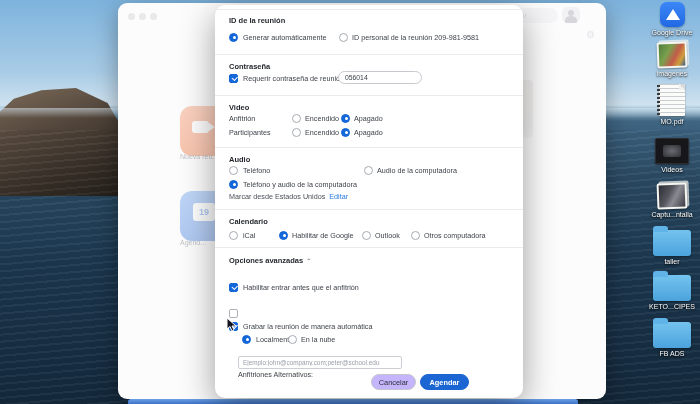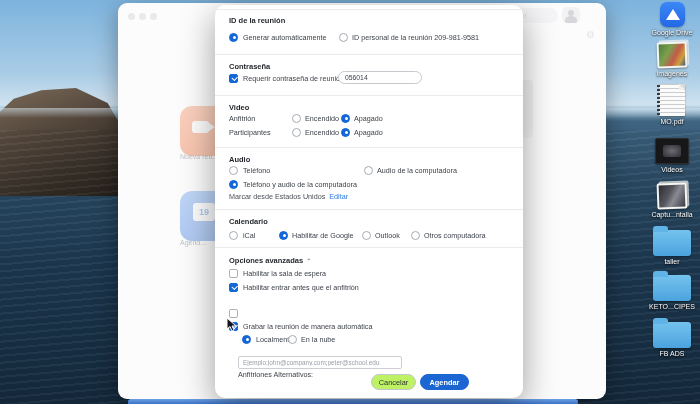--- a/index.html
+++ b/index.html
@@ -66,21 +66,21 @@
   .cb.sel::after { content:""; position:absolute; left:2px; top:1px; width:4px; height:2.5px; border-left:1.2px solid #fff; border-bottom:1.2px solid #fff; transform:rotate(-48deg); }
   .lab { white-space:nowrap; }
   .pwinput { position:absolute; left:123px; top:66px; width:84px; height:13px; border:1px solid #c6c9ce; border-radius:7px; font-size:6.8px; color:#3a3f47; padding:0 6px; font-family:"Liberation Sans",sans-serif; background:#fff; }
   .dial { position:absolute; left:14px; top:187px; color:#4a4f57; }
   .dial a { color:#2a7de1; text-decoration:none; margin-left:4px; }
   .caret { color:#8a8f96; font-size:6px; margin-left:3px; }
   .altlbl { position:absolute; left:23px; top:341px; color:#3a3f47;margin-top:24px; }
   .altinput { position:absolute; left:23px; top:351px; width:164px; height:13px; border:1px solid #ccced3; border-radius:2px; font-size:6.4px; padding:0 4px; color:#3a3f47; font-family:"Liberation Sans",sans-serif; }
   .altinput::placeholder { color:#9aa0a8; }
   .btn { position:absolute; top:369px; height:16px; border-radius:8px; font-size:7.4px; display:flex; align-items:center; justify-content:center; cursor:pointer; font-family:"Liberation Sans",sans-serif; }
-  .btn.cancel { left:156px; width:45px; background:#bef264; border:1px solid #c3c6cb; color:#2b2f36; }
+  .btn.cancel { left:156px; width:45px; background:#c4b5fd; border:1px solid #c3c6cb; color:#2b2f36; }
   .btn.go { left:205px; width:49px; background:#1b66d2; border:1px solid #1b66d2; color:#fff; font-weight:bold; }
 
   .cursor { position:absolute; left:226px; top:317px; z-index:6; }
 </style>
 </head>
 <body>
 
 <div class="desktop">
   <div class="island"></div>
   <div class="wavehaze"></div>
@@ -232,24 +232,20 @@
         <span class="radio"></span>
         <span class="lab">Otros computadora</span>
       </span>
     </div>
 
     <div class="div" style="top:242px"></div>
     <div class="hd" style="top:251px">
       <span>Opciones avanzadas</span><span class="caret">⌃</span>
     </div>
 
-    <div class="row" style="top:263px">
-      <span class="cb"></span>
-      <span class="lab">Habilitar la sala de espera</span>
-    </div>
     <div class="row" style="top:277px">
       <span class="cb sel"></span>
       <span class="lab">Habilitar entrar antes que el anfitrión</span>
     </div>
     <div class="row" style="top:303px">
       <span class="cb"></span>
     </div>
     <div class="row" style="top:316px">
       <span class="cb sel"></span>
       <span class="lab">Grabar la reunión de manera automática</span>

